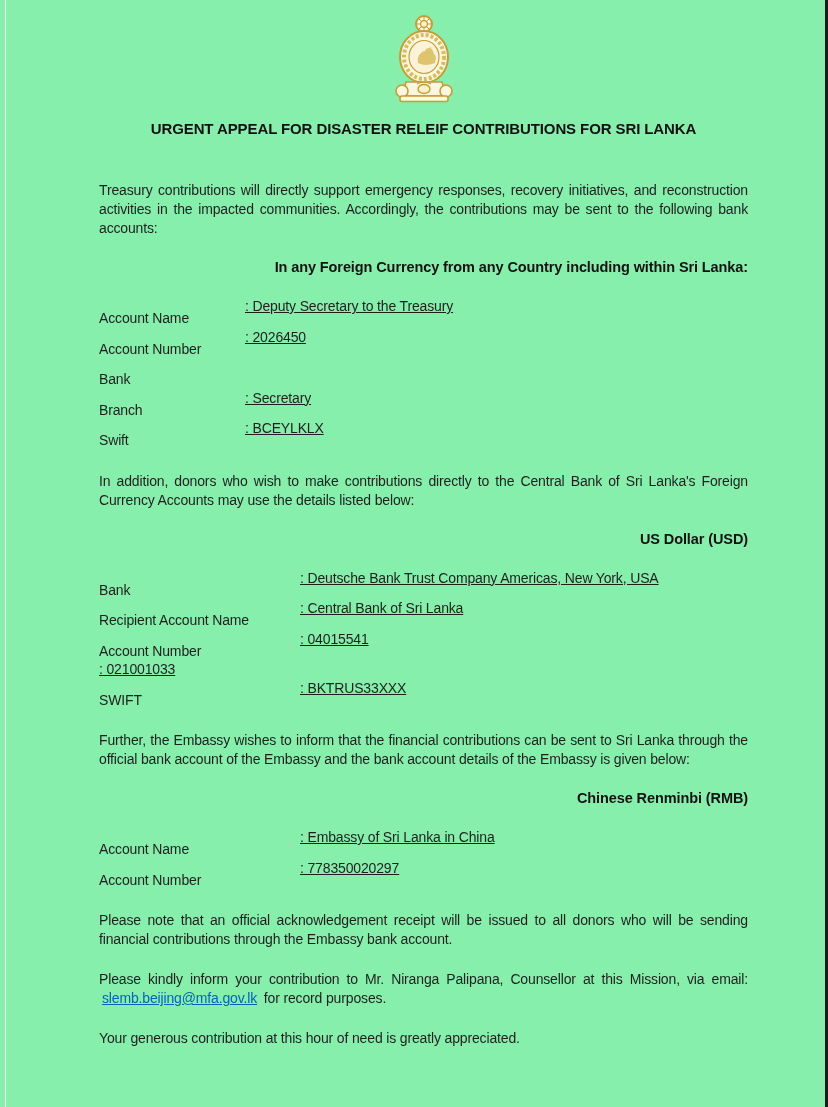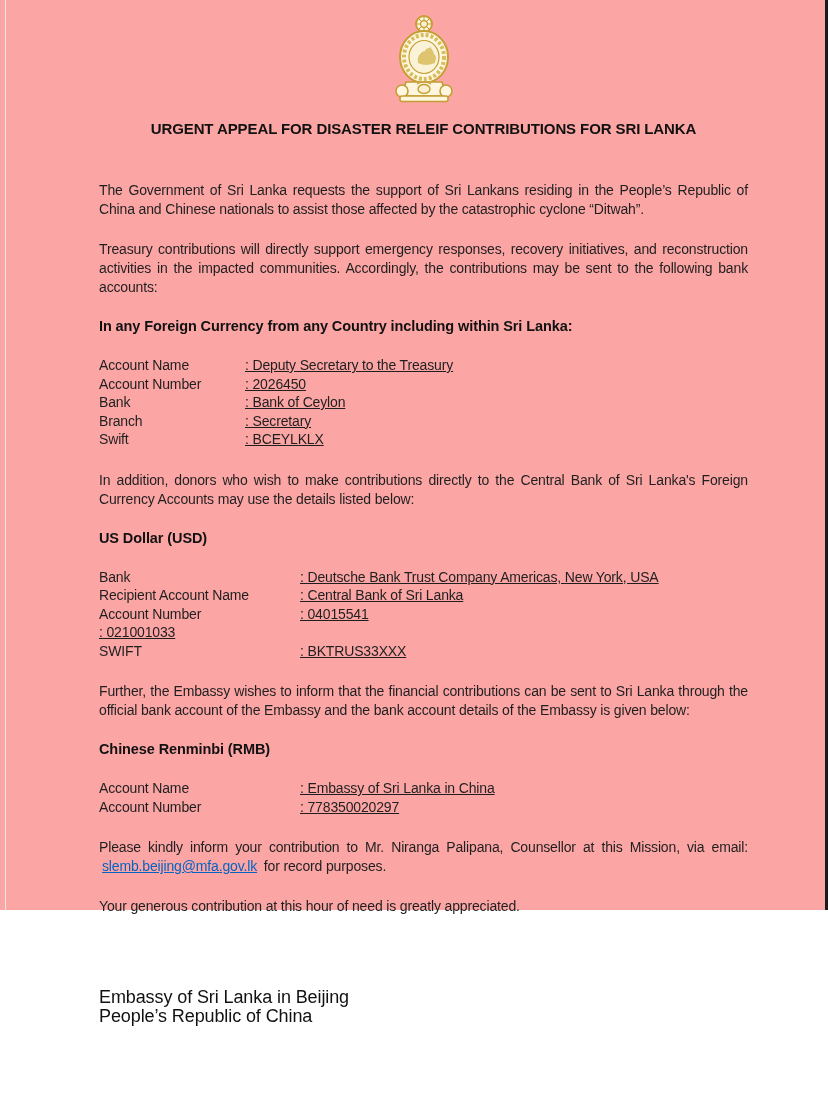--- a/index.html
+++ b/index.html
@@ -11,22 +11,22 @@
     width: 828px;
     height: 1107px;
     position: relative;
     font-family: "Liberation Sans", "DejaVu Sans", sans-serif;
     color: #1f1f1f;
     overflow: hidden;
   }
   .page {
     position: relative;
     width: 828px;
-    height: 910px;
-    background: #fca5a5;
+    height: 1107px;
+    background: #86efac;
     box-sizing: border-box;
     padding: 14px 77px 0 99px;
     border-right: 3px solid #1b1b1b;
   }
   .edge-left {
     position: absolute;
     left: 5px; top: 0; bottom: 0;
     width: 1px;
     background: #e9e9e9;
   }
@@ -49,31 +49,32 @@
     line-height: 19px;
     text-align: justify;
     margin: 0 0 21px 0;
   }
   .sec-heading {
     font-size: 14.5px;
     font-weight: bold;
     letter-spacing: -0.1px;
     color: #111111;
     margin: 0 0 22px 0;
+    text-align: right;
   }
   .acct {
     margin: 0 0 22px 0;
   }
   .acct .row {
     display: flex;
     font-size: 14px;
     letter-spacing: -0.15px;
     line-height: 18.5px;
   }
-  .acct .lbl { flex: 0 0 auto; }
+  .acct .lbl { flex: 0 0 auto; margin-top: 12px; }
   .acct.w1 .lbl { width: 146px; }
   .acct.w2 .lbl { width: 201px; }
   .acct .val { flex: 1 1 auto; white-space: pre-wrap; text-decoration: underline; }
   .email-link {
     color: #0563c1;
     text-decoration: underline;
     margin: 0 3px;
   }
   .signature {
     margin-top: 72px;
@@ -120,38 +121,36 @@
         <circle cx="54" cy="77" r="6" stroke-width="1.6"></circle>
         <ellipse cx="32" cy="75" rx="6" ry="4.5" stroke-width="1.4" fill="#faf0cf"></ellipse>
         <path d="M25,70 q7,-4 14,0" fill="none" stroke-width="1.2"></path>
         <rect x="8" y="82" width="48" height="5.5" rx="2" stroke-width="1.6"></rect>
       </g>
     </svg>
   </div>
 
   <h1 class="doc-title">URGENT APPEAL FOR DISASTER RELEIF CONTRIBUTIONS FOR SRI LANKA</h1>
 
-  <p class="para">The Government of Sri Lanka requests the support of Sri Lankans residing in the People’s Republic of China and Chinese nationals to assist those affected by the catastrophic cyclone “Ditwah”.</p>
 
   <p class="para">Treasury contributions will directly support emergency responses, recovery initiatives, and reconstruction activities in the impacted communities. Accordingly, the contributions may be sent to the following bank accounts:</p>
 
   <h2 class="sec-heading">In any Foreign Currency from any Country including within Sri Lanka:</h2>
 
   <div class="acct w1">
     <div class="row">
       <span class="lbl">Account Name</span>
       <span class="val">: Deputy Secretary to the Treasury</span>
     </div>
     <div class="row">
       <span class="lbl">Account Number</span>
       <span class="val">: 2026450</span>
     </div>
     <div class="row">
       <span class="lbl">Bank</span>
-      <span class="val">: Bank of Ceylon</span>
     </div>
     <div class="row">
       <span class="lbl">Branch</span>
       <span class="val">: Secretary</span>
     </div>
     <div class="row">
       <span class="lbl">Swift</span>
       <span class="val">: BCEYLKLX</span>
     </div>
   </div>
@@ -190,20 +189,21 @@
     <div class="row">
       <span class="lbl">Account Name</span>
       <span class="val">: Embassy of Sri Lanka in China</span>
     </div>
     <div class="row">
       <span class="lbl">Account Number</span>
       <span class="val">: 778350020297</span>
     </div>
   </div>
 
+  <p class="para">Please note that an official acknowledgement receipt will be issued to all donors who will be sending financial contributions through the Embassy bank account.</p>
 
   <p class="para"><span>Please kindly inform your contribution to Mr. Niranga Palipana, Counsellor at this Mission, via email: </span><a class="email-link" href="#">slemb.beijing@mfa.gov.lk</a><span> for record purposes.</span></p>
 
   <p class="para">Your generous contribution at this hour of need is greatly appreciated.</p>
 
   <div class="signature">
     <div>Embassy of Sri Lanka in Beijing</div>
     <div>People’s Republic of China</div>
   </div>
 </div>

